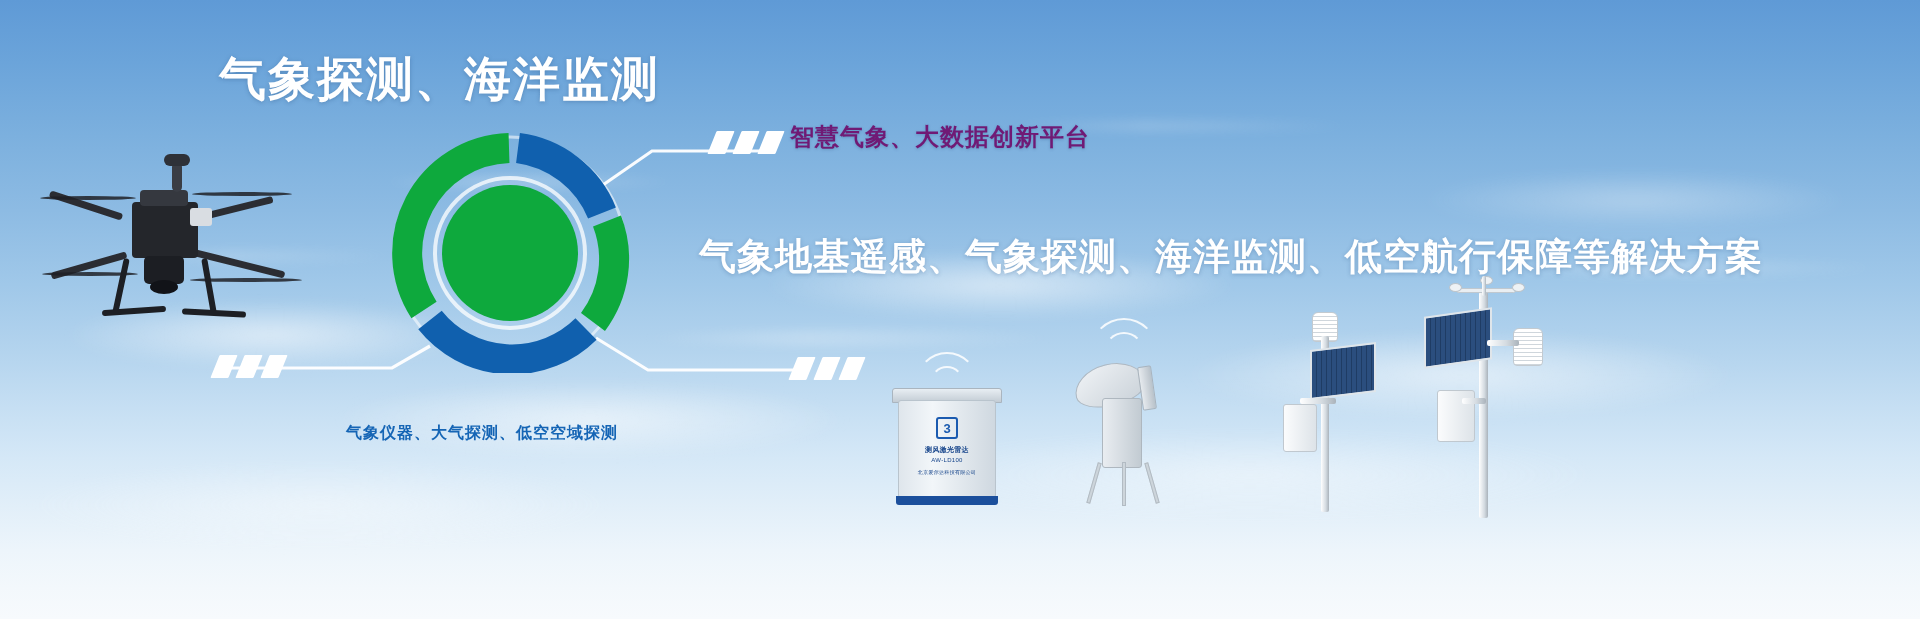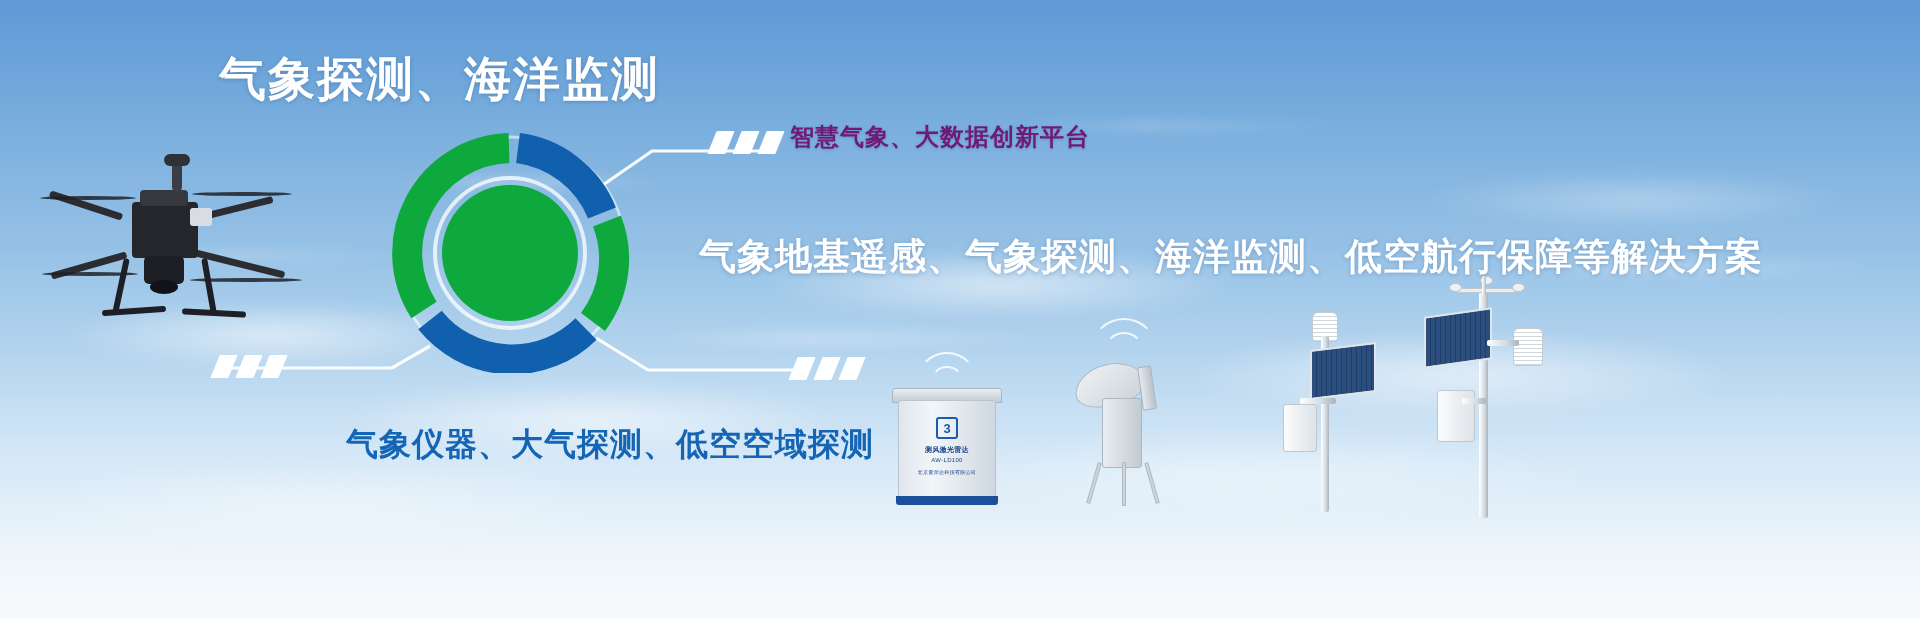--- a/index.html
+++ b/index.html
@@ -64,21 +64,21 @@
   }
   .lbl-main {
     position:absolute; left:657px; top:232px;
     font-size:37px; font-weight:bold; color:#ffffff;
     letter-spacing:1px; white-space:nowrap;
     text-shadow:0 1px 4px rgba(40,80,130,.3);
     margin-left:42px;
   }
   .lbl-bottom {
     position:absolute; left:346px; top:423px;
-    font-size:32px; font-weight:bold; color:#1565b5;
+    font-size:16px; font-weight:bold; color:#1565b5;
     letter-spacing:1px; white-space:nowrap;
   }
 
   
   .slashes { position:absolute; display:flex; gap:7px; }
   .slashes i {
     display:block; width:18px; height:23px; background:#ffffff;
     transform:skewX(-22deg); border-radius:1px;
   }
 

